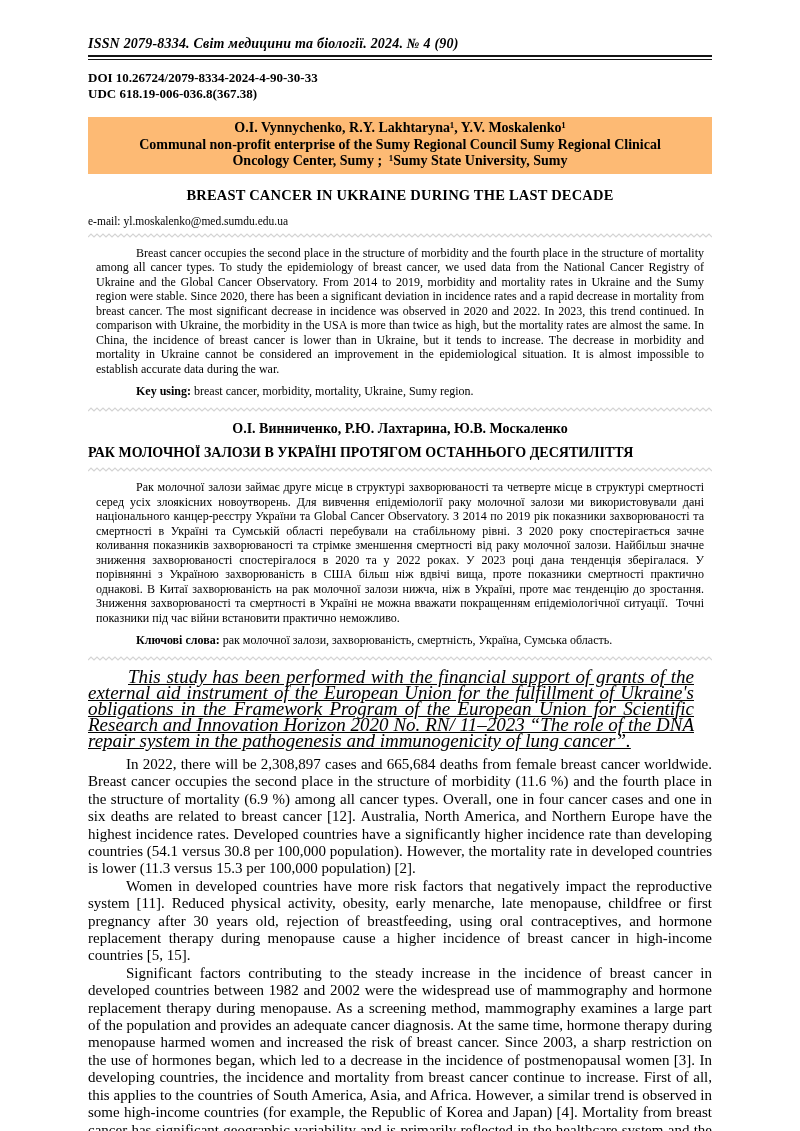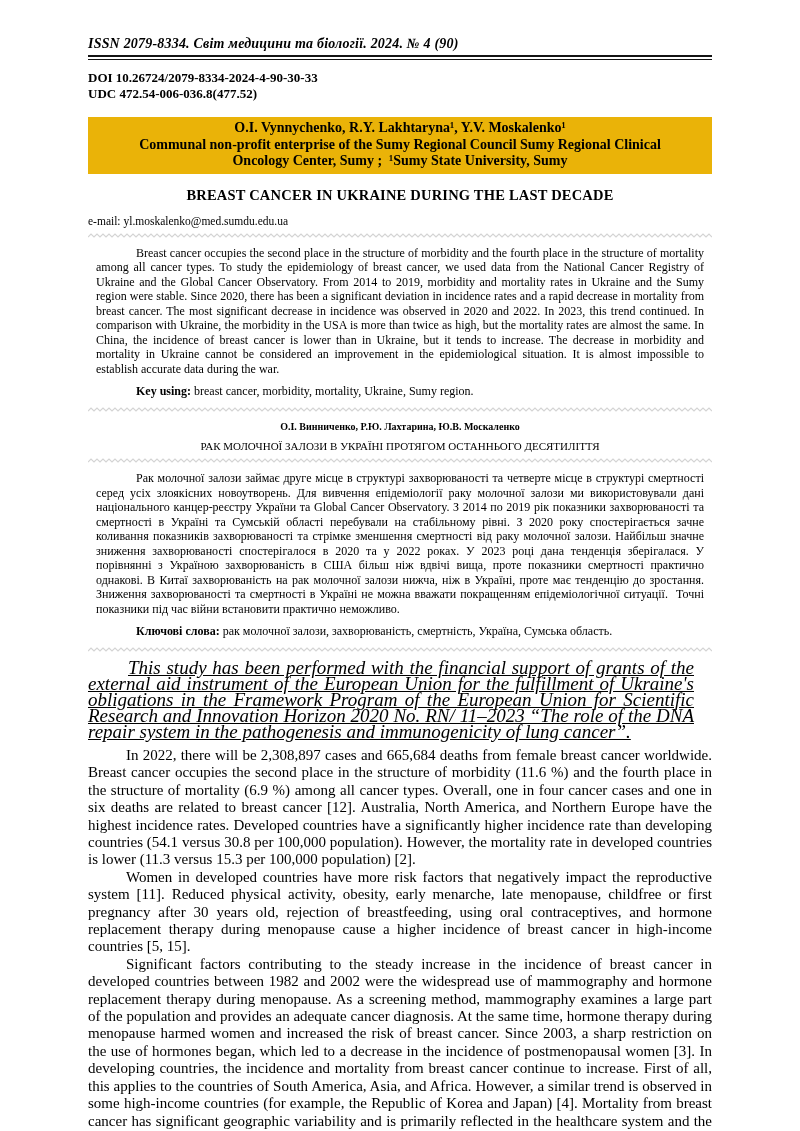--- a/index.html
+++ b/index.html
@@ -37,21 +37,21 @@
     margin-bottom: 10px;
   }
   .doi-line, .udc-line {
     font-size: 13px;
     font-weight: bold;
     line-height: 16px;
   }
 
   
   .authors-block {
-    background: #eab308;
+    background: #fdba74;
     margin-top: 15px;
     padding: 3px 6px 4px 6px;
     text-align: center;
     font-weight: bold;
     font-size: 14px;
     line-height: 16.5px;
   }
 
   .title-en {
     margin: 13px 0 0 0;
@@ -80,27 +80,27 @@
     line-height: 14.55px;
     text-align: justify;
     text-indent: 40px;
   }
   .abs-keywords b { font-weight: bold; }
 
   .authors-ua {
     margin-top: 9px;
     text-align: center;
     font-weight: bold;
-    font-size: 10px;
+    font-size: 14px;
   }
   .title-ua {
     margin: 8px 0 2px 0;
-    text-align: center;
-    font-size: 11px;
-    font-weight: normal;
+    text-align: left;
+    font-size: 14px;
+    font-weight: bold;
   }
 
   
   .funding {
     margin: 8px 18px 0 0;
     font-size: 19px;
     font-style: italic;
     line-height: 16px;
     text-align: justify;
     text-indent: 40px;
@@ -132,21 +132,21 @@
 </style>
 </head>
 <body>
 
 <div class="page">
 
   <header>
     <div class="issn-line">ISSN 2079-8334. Світ медицини та біології. 2024. № 4 (90)</div>
     <div class="double-rule"></div>
     <div class="doi-line">DOI 10.26724/2079-8334-2024-4-90-30-33</div>
-    <div class="udc-line">UDC 472.54-006-036.8(477.52)</div>
+    <div class="udc-line">UDC 618.19-006-036.8(367.38)</div>
   </header>
 
   <section class="authors-block">
     <div>O.I. Vynnychenko, R.Y. Lakhtaryna¹, Y.V. Moskalenko¹</div>
     <div>Communal non-profit enterprise of the Sumy Regional Council Sumy Regional Clinical</div>
     <div>Oncology Center, Sumy ; &nbsp;¹Sumy State University, Sumy</div>
   </section>
 
   <h1 class="title-en">BREAST CANCER IN UKRAINE DURING THE LAST DECADE</h1>
 

